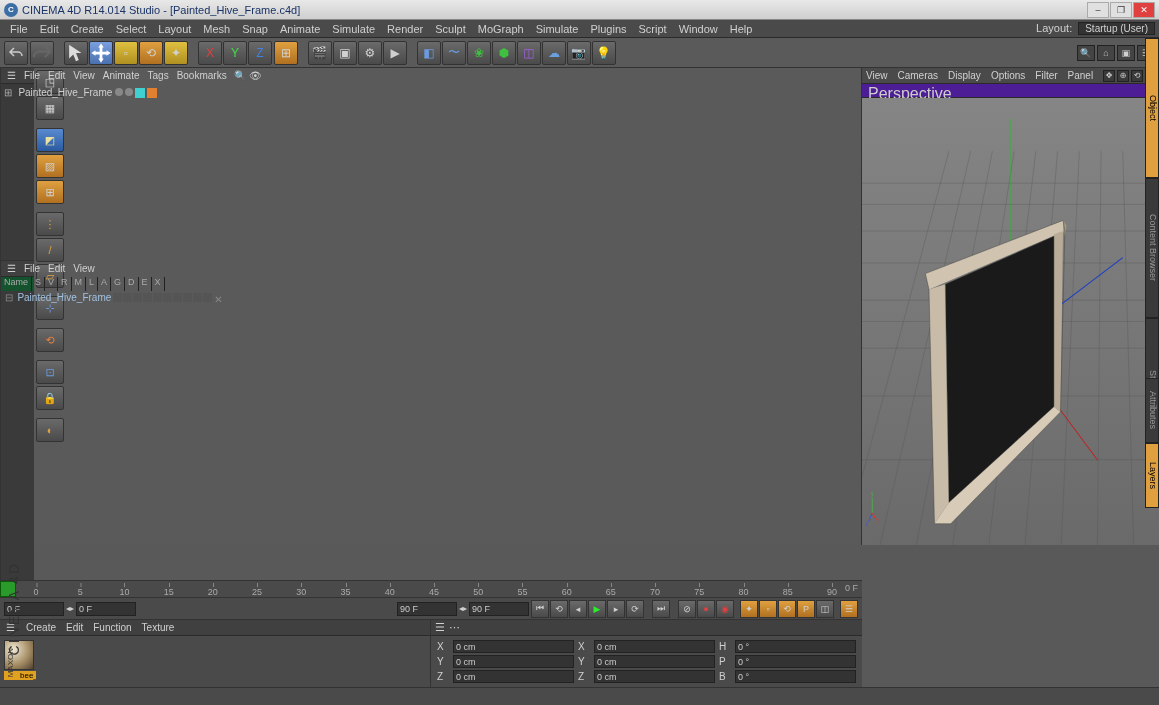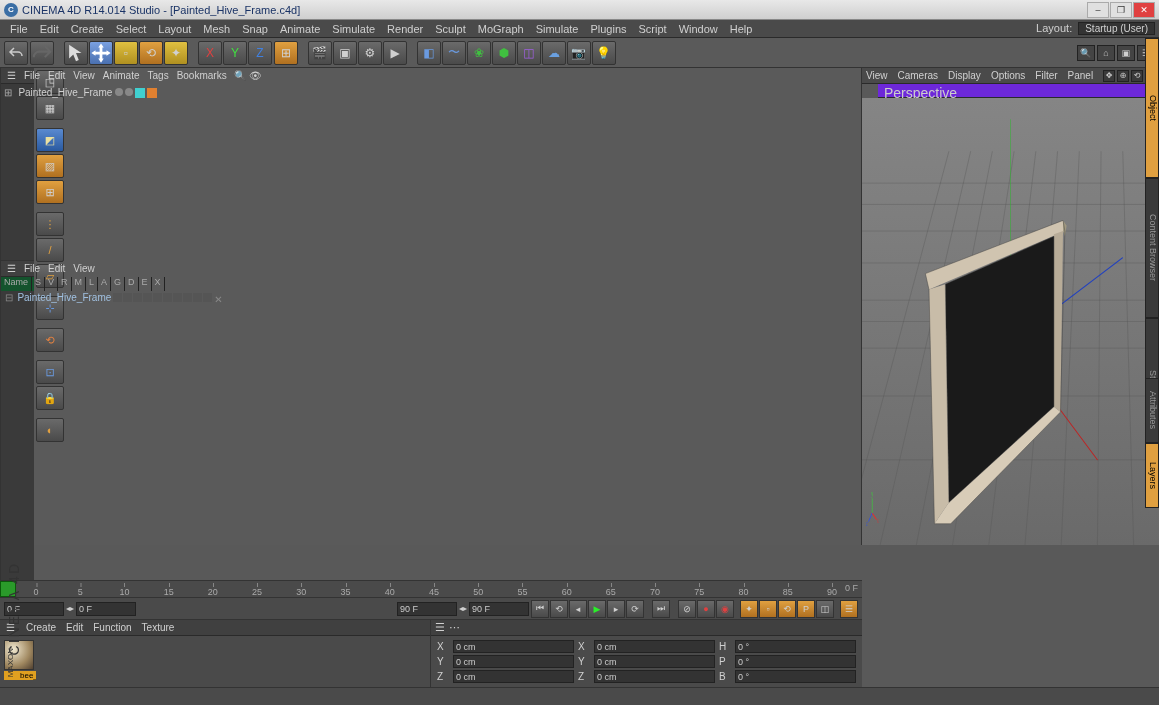--- a/index.html
+++ b/index.html
@@ -35,21 +35,21 @@
 .ltbtn { width: 28px; height: 24px; background: linear-gradient(#6a6a6a,#4a4a4a); border:1px solid #333; border-radius:2px; display:flex;align-items:center;justify-content:center; }
 .ltbtn.sel { background: linear-gradient(#5a8ad0,#2a5aa0); }
 .lsep { height:4px; }
 
 
 .viewarea { display:flex; flex-direction:column; }
 .viewmenu { height: 16px; background: #4a4a4a; display:flex; align-items:center; padding:0 4px; gap:10px; font-size:10px; border-bottom:1px solid #2a2a2a;}
 .viewmenu span { cursor:default; }
 .viewmenu .vicons { margin-left:auto; display:flex; gap:2px; }
 .vicon { width:12px; height:12px; background:#3a3a3a; border:1px solid #222; font-size:8px; display:flex;align-items:center;justify-content:center;}
-.viewlabel { height:14px; background:#6d28d9; padding:1px 6px; font-size:14px; color:#ccc; border-bottom:1px solid #2a2a2a;margin-left:16px;}
+.viewlabel { height:14px; background:#4c1d95; padding:1px 6px; font-size:16px; color:#ccc; border-bottom:1px solid #2a2a2a;}
 .viewport { flex:1; background: linear-gradient(#858585,#6a6a6a); position:relative; overflow:hidden; }
 .viewport svg { width:100%; height:100%; }
 
 
 .timeline-row { grid-column: 1 / 3; display:flex; flex-direction:column; }
 .ruler { height:18px; background:#4a4a4a; position:relative; border-top:1px solid #333; border-bottom:1px solid #333; font-size:9px; display:flex; align-items:flex-end; padding-left:36px; padding-right:30px;}
 .ruler-inner { flex:1; position:relative; height:100%; }
 .tick { position:absolute; bottom:0; color:#aaa; font-size:9px; transform:translateX(-50%);}
 .tick::before { content:''; position:absolute; left:50%; bottom:10px; width:1px; height:4px; background:#888;}
 .playhead { position:absolute; left:0; top:0; width:16px; height:16px; background:#2a9a2a; border:1px solid #0a5a0a;}

